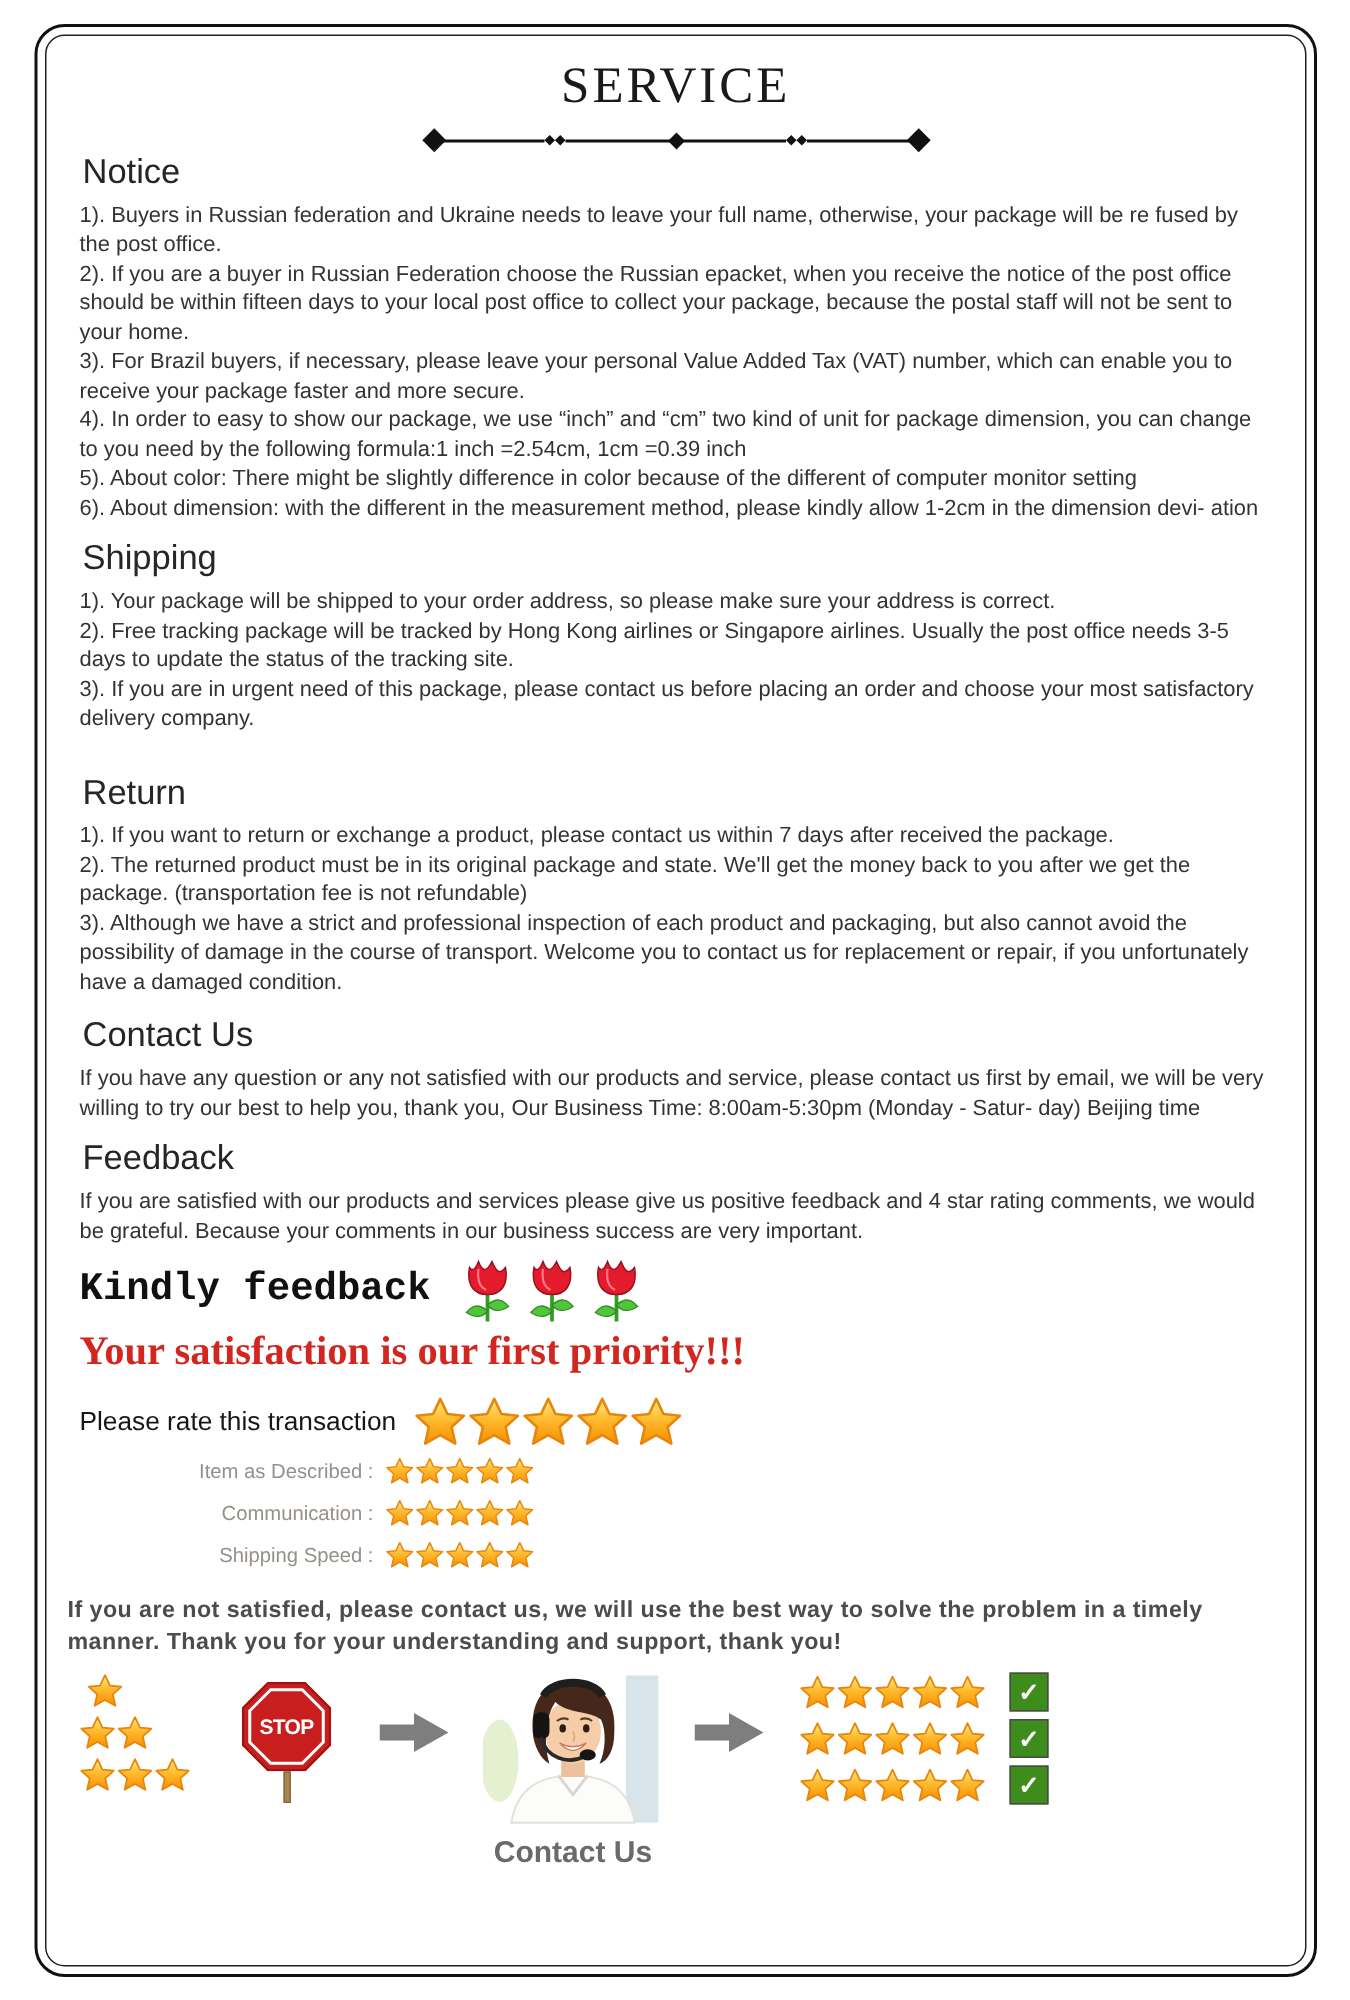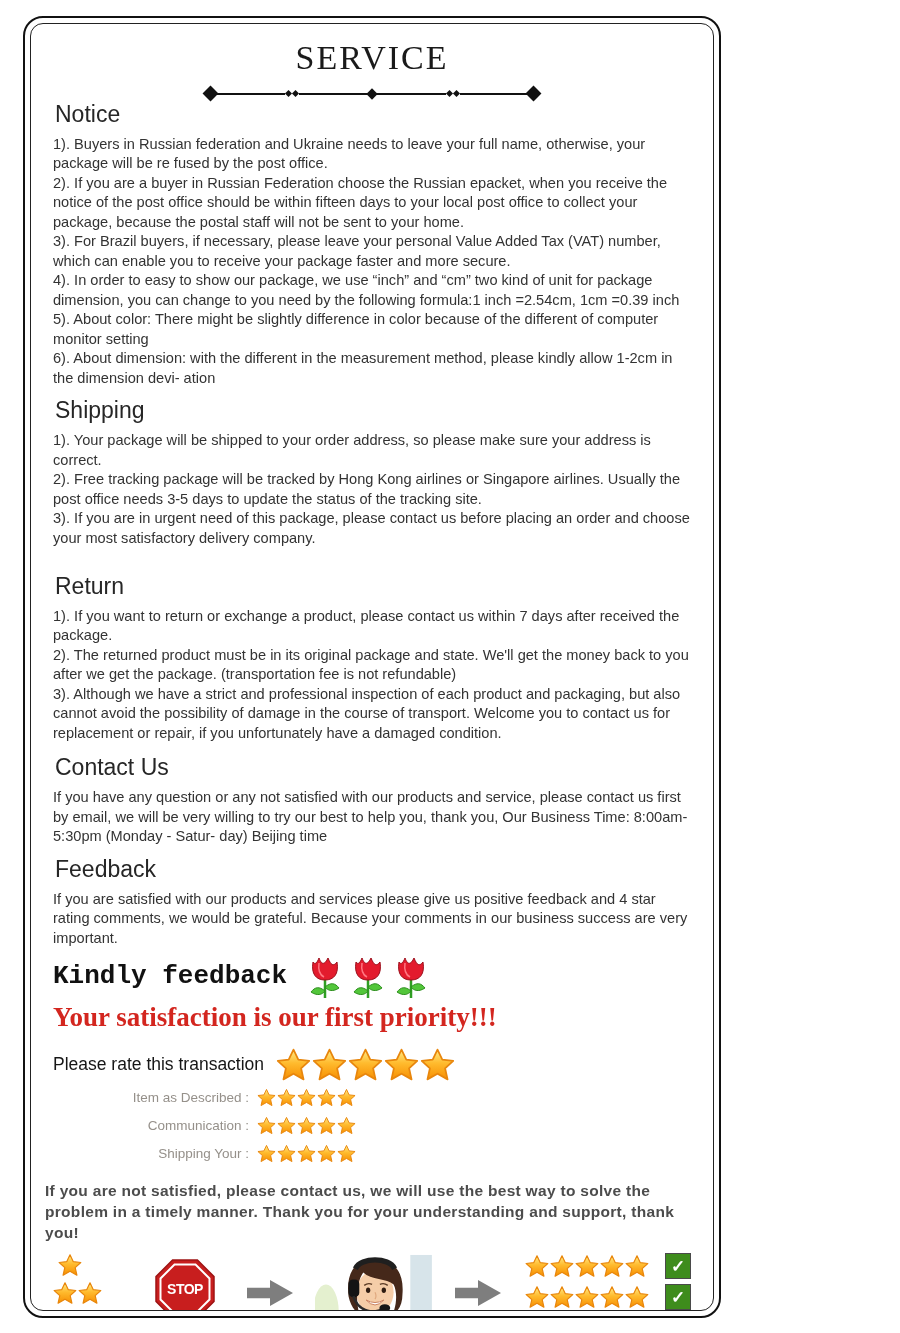--- a/index.html
+++ b/index.html
@@ -1,19 +1,19 @@
 <!DOCTYPE html>
 <html><head>
 <meta charset="utf-8">
 <style>
   * { box-sizing: border-box; }
   html,body { margin:0; padding:0; background:#fff; width:900px; height:1333px; }
   body { font-family:"Liberation Sans", sans-serif; color:#333; position:relative; }
 
-  .page-outer{ position:absolute; top:16px; left:23px; width:698px; height:1302px;
+  .page-outer{ position:absolute; top:16px; left:23px; width:855px; height:1302px;
     border:2px solid #111; border-radius:20px; }
   .page-inner{ position:absolute; inset:5px; border:1px solid #222; border-radius:13px;
     padding:14px 22px 0 22px; overflow:hidden; }
 
   
   .title{ text-align:center; font-family:"Liberation Serif", serif; font-size:34px;
     letter-spacing:2px; color:#1a1a1a; line-height:1.2; }
   .divider{ display:flex; align-items:center; width:332px; margin:9px auto 0; height:12px; }
   .d-line{ flex:1; height:2px; background:#111; }
   .dmd{ width:8px; height:8px; background:#111; transform:rotate(45deg); flex:none; }
@@ -232,21 +232,21 @@
             </svg>
             <svg width="19" height="19" viewBox="0 0 24 24">
               <polygon points="12,1.8 15.3,8.7 22.8,9.5 17.2,14.6 18.9,22.2 12,18.3 5.1,22.2 6.8,14.6 1.2,9.5 8.7,8.7" fill="url(#sg)" stroke="#e8860c" stroke-width="1.2" stroke-linejoin="round"></polygon>
             </svg>
             <svg width="19" height="19" viewBox="0 0 24 24">
               <polygon points="12,1.8 15.3,8.7 22.8,9.5 17.2,14.6 18.9,22.2 12,18.3 5.1,22.2 6.8,14.6 1.2,9.5 8.7,8.7" fill="url(#sg)" stroke="#e8860c" stroke-width="1.2" stroke-linejoin="round"></polygon>
             </svg>
           </span>
     </div>
     <div class="rating-line">
-      <span class="rating-label">Shipping Your :</span>
+      <span class="rating-label">Shipping Speed :</span>
       <span class="stars">
             <svg width="19" height="19" viewBox="0 0 24 24">
               <polygon points="12,1.8 15.3,8.7 22.8,9.5 17.2,14.6 18.9,22.2 12,18.3 5.1,22.2 6.8,14.6 1.2,9.5 8.7,8.7" fill="url(#sg)" stroke="#e8860c" stroke-width="1.2" stroke-linejoin="round"></polygon>
             </svg>
             <svg width="19" height="19" viewBox="0 0 24 24">
               <polygon points="12,1.8 15.3,8.7 22.8,9.5 17.2,14.6 18.9,22.2 12,18.3 5.1,22.2 6.8,14.6 1.2,9.5 8.7,8.7" fill="url(#sg)" stroke="#e8860c" stroke-width="1.2" stroke-linejoin="round"></polygon>
             </svg>
             <svg width="19" height="19" viewBox="0 0 24 24">
               <polygon points="12,1.8 15.3,8.7 22.8,9.5 17.2,14.6 18.9,22.2 12,18.3 5.1,22.2 6.8,14.6 1.2,9.5 8.7,8.7" fill="url(#sg)" stroke="#e8860c" stroke-width="1.2" stroke-linejoin="round"></polygon>
             </svg>

